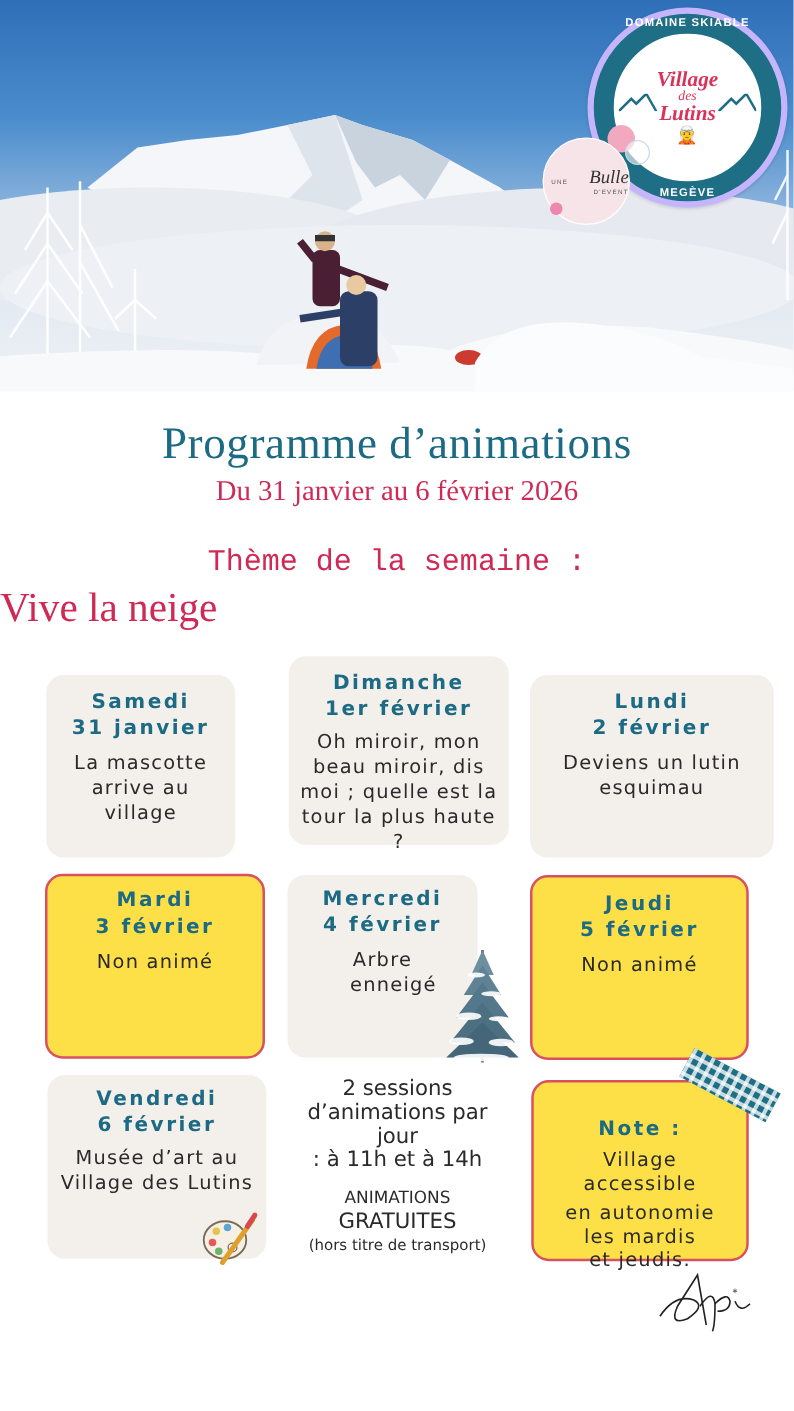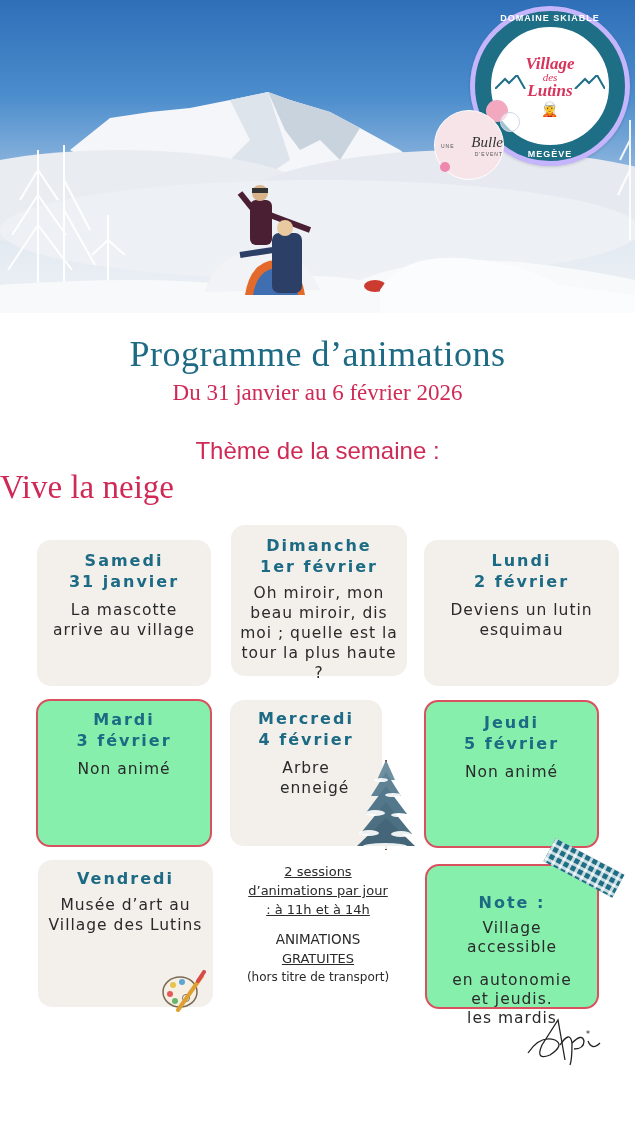--- a/index.html
+++ b/index.html
@@ -52,47 +52,47 @@
     .title {
       position: absolute; left: 0; top: 333px; width: 635px; text-align: center;
       font-family: "Liberation Serif", serif; font-size: 36px; color: #1c6a83; letter-spacing: 0.5px;
     }
     .subtitle {
       position: absolute; left: 0; top: 380px; width: 635px; text-align: center;
       font-family: "Liberation Serif", serif; font-size: 23px; color: #cf2a55;
     }
     .theme-label {
       position: absolute; left: 0; top: 437px; width: 635px; text-align: center;
-      font-family: Liberation Sans, sans-serif; font-size: 24px; color: #cf2a55;
+      font-family: Liberation Mono, monospace; font-size: 24px; color: #cf2a55;
     }
     .theme-value {
       position: absolute; left: 0; top: 469px; width: 635px; 
       font-family: "Liberation Serif", serif; font-size: 33px; color: #cf2a55;
     }
 
     
     .card {
       position: absolute; border-radius: 14px; background: #f3f0ec; text-align: center;
       padding-top: 10px;
     }
-    .card.outlined { background: #86efac; border: 2px solid #d9505f; }
+    .card.outlined { background: #fde047; border: 2px solid #d9505f; }
     .card .day {
       font-family: "DejaVu Sans", sans-serif; font-weight: bold; color: #1c6a83;
       font-size: 16px; letter-spacing: 2px; line-height: 21px;
     }
     .card .desc {
       font-family: "DejaVu Sans", sans-serif; color: #2a2a2a; font-size: 15.5px; line-height: 20px;
       letter-spacing: 1px; margin-top: 8px; padding: 0 6px;
     }
 
     .info {
       position: absolute; left: 228px; top: 862px; width: 180px; text-align: center;
       font-family: "DejaVu Sans", sans-serif; color: #2a2a2a;
     }
-    .info .sessions { font-size: 13px; line-height: 19px; text-decoration: underline; }
+    .info .sessions { font-size: 17px; line-height: 19px; }
     .info .free { font-size: 13.5px; line-height: 19px; margin-top: 11px; }
     .info .transport { font-size: 12px; line-height: 19px; }
 
     .note-tape {
       position: absolute; left: 545px; top: 855px; width: 78px; height: 26px;
       transform: rotate(28deg);
       background-color: #1e6e86;
       background-image:
         linear-gradient(90deg, rgba(255,255,255,0.75) 3px, transparent 3px),
         linear-gradient(0deg, rgba(255,255,255,0.75) 3px, transparent 3px);
@@ -181,21 +181,21 @@
   <span class="bulle">Bulle</span>
   <span class="devent">D'EVENT</span>
 </div>
 <div class="bubble" style="left:440px;top:162px;width:10px;height:10px;background:#ee86ad;"></div>
 
 <div class="title">Programme d’animations</div>
 <div class="subtitle">Du 31 janvier au 6 février 2026</div>
 <div class="theme-label">Thème de la semaine :</div>
 <div class="theme-value">Vive la neige</div>
 
-<div class="card" style="left:37px;top:540px;width:174px;height:146px;">
+<div class="card" style="left:37px;top:540px;width:151px;height:146px;">
   <div class="day">Samedi</div>
   <div class="day">31 janvier</div>
   <div class="desc">La mascotte arrive au village</div>
 </div>
 
 <div class="card" style="left:231px;top:525px;width:176px;height:151px;">
   <div class="day">Dimanche</div>
   <div class="day">1er février</div>
   <div class="desc" style="margin-top:6px;">Oh miroir, mon beau miroir, dis moi ; quelle est la tour la plus haute ?</div>
 </div>
@@ -236,20 +236,21 @@
 </svg>
 
 <div class="card outlined" style="left:424px;top:700px;width:175px;height:148px;padding-top:10px;">
   <div class="day">Jeudi</div>
   <div class="day">5 février</div>
   <div class="desc">Non animé</div>
 </div>
 
 <div class="card" style="left:38px;top:860px;width:175px;height:147px;padding-top:8px;">
   <div class="day">Vendredi</div>
+  <div class="day">6 février</div>
   <div class="desc" style="margin-top:6px;">Musée d’art au Village des Lutins</div>
 </div>
 <svg class="deco" style="left:160px;top:970px;" width="46" height="42" viewBox="0 0 46 42">
   <ellipse cx="20" cy="22" rx="17" ry="15" fill="#f6efe3" stroke="#7a6a55" stroke-width="1.5"></ellipse>
   <circle cx="13" cy="15" r="3" fill="#e6c34a"></circle>
   <circle cx="22" cy="12" r="3" fill="#5aa6d6"></circle>
   <circle cx="10" cy="24" r="3" fill="#e45a5a"></circle>
   <circle cx="15" cy="31" r="3" fill="#6ab56a"></circle>
   <circle cx="26" cy="28" r="3.5" fill="#ffffff" stroke="#7a6a55" stroke-width="1"></circle>
   <line x1="18" y1="40" x2="42" y2="6" stroke="#e0a030" stroke-width="4" stroke-linecap="round"></line>
@@ -262,23 +263,23 @@
   <div class="sessions">: à 11h et à 14h</div>
   <div class="free">ANIMATIONS</div>
   <div class="sessions">GRATUITES</div>
   <div class="transport">(hors titre de transport)</div>
 </div>
 
 <div class="card outlined" style="left:425px;top:864px;width:174px;height:145px;padding-top:26px;">
   <div class="day">Note :</div>
   <div class="desc" style="margin-top:6px;line-height:19px;">Village</div>
   <div class="desc" style="margin-top:0;line-height:19px;">accessible</div>
-  <div class="desc" style="margin-top:14px;line-height:19px;">en autonomie</div>
+  <div class="desc" style="margin-top:4px;line-height:19px;">en autonomie</div>
+  <div class="desc" style="margin-top:0;line-height:19px;">les mardis</div>
   <div class="desc" style="margin-top:0;line-height:19px;">et jeudis.</div>
-  <div class="desc" style="margin-top:0;line-height:19px;">les mardis</div>
 </div>
 <div class="note-tape"></div>
 
 <svg class="signature" width="85" height="55" viewBox="0 0 85 55">
   <path d="M8,38 Q20,20 35,25 Q45,30 30,40 Q15,46 22,30 L38,5 L45,45" fill="none" stroke="#222" stroke-width="1.3"></path>
   <path d="M40,30 Q50,15 52,28 Q52,45 50,50" fill="none" stroke="#222" stroke-width="1.3"></path>
   <path d="M52,28 Q62,18 64,26 Q64,34 54,34" fill="none" stroke="#222" stroke-width="1.3"></path>
   <path d="M68,26 Q72,36 80,28" fill="none" stroke="#222" stroke-width="1.3"></path>
   <text x="66" y="22" font-size="8" fill="#222" font-family="DejaVu Sans, sans-serif">*</text>
 </svg>

